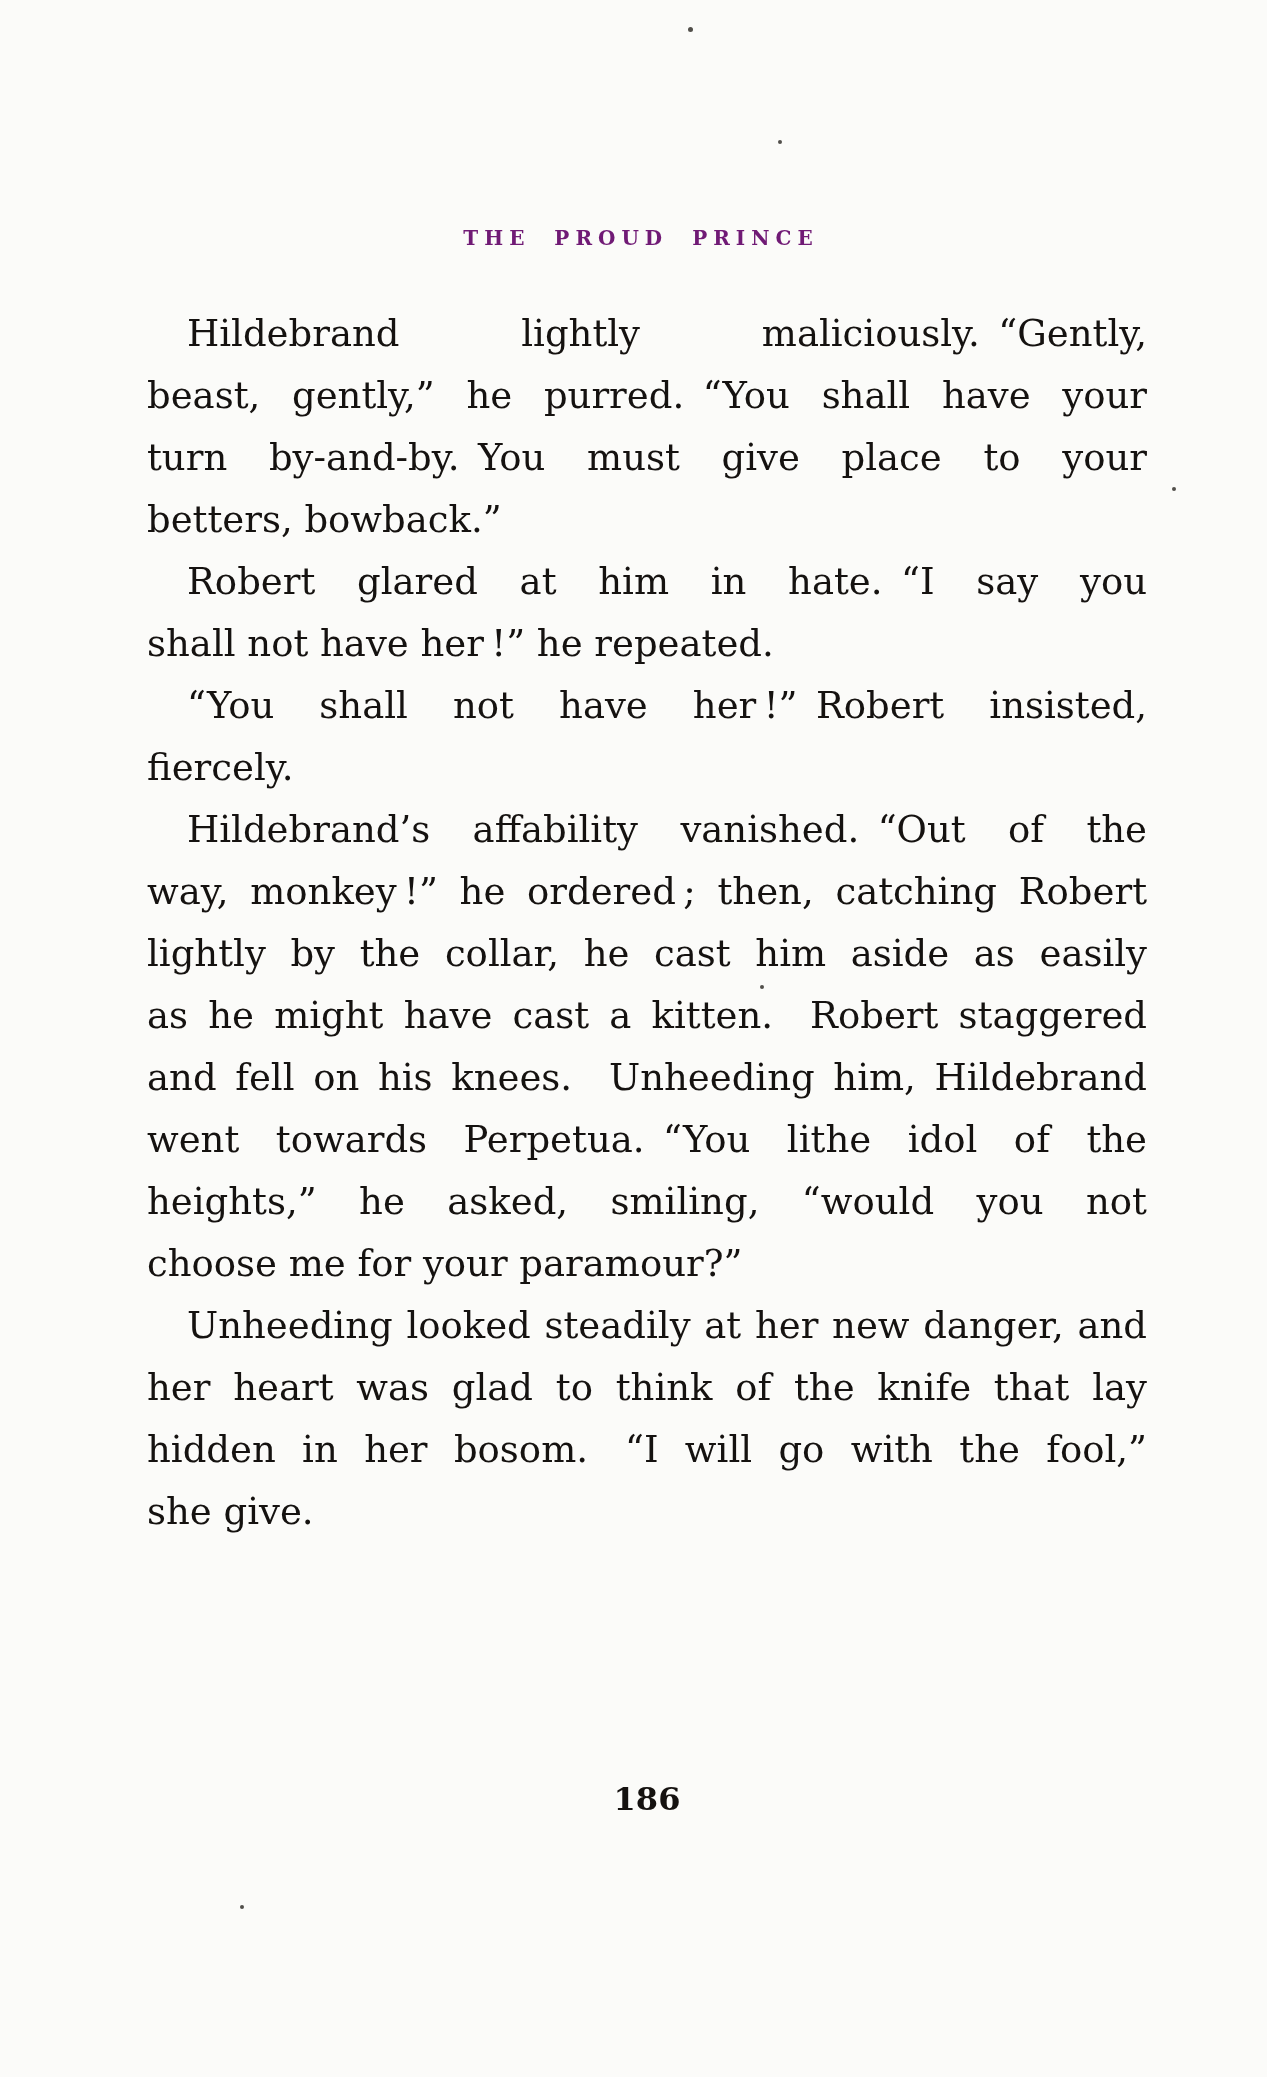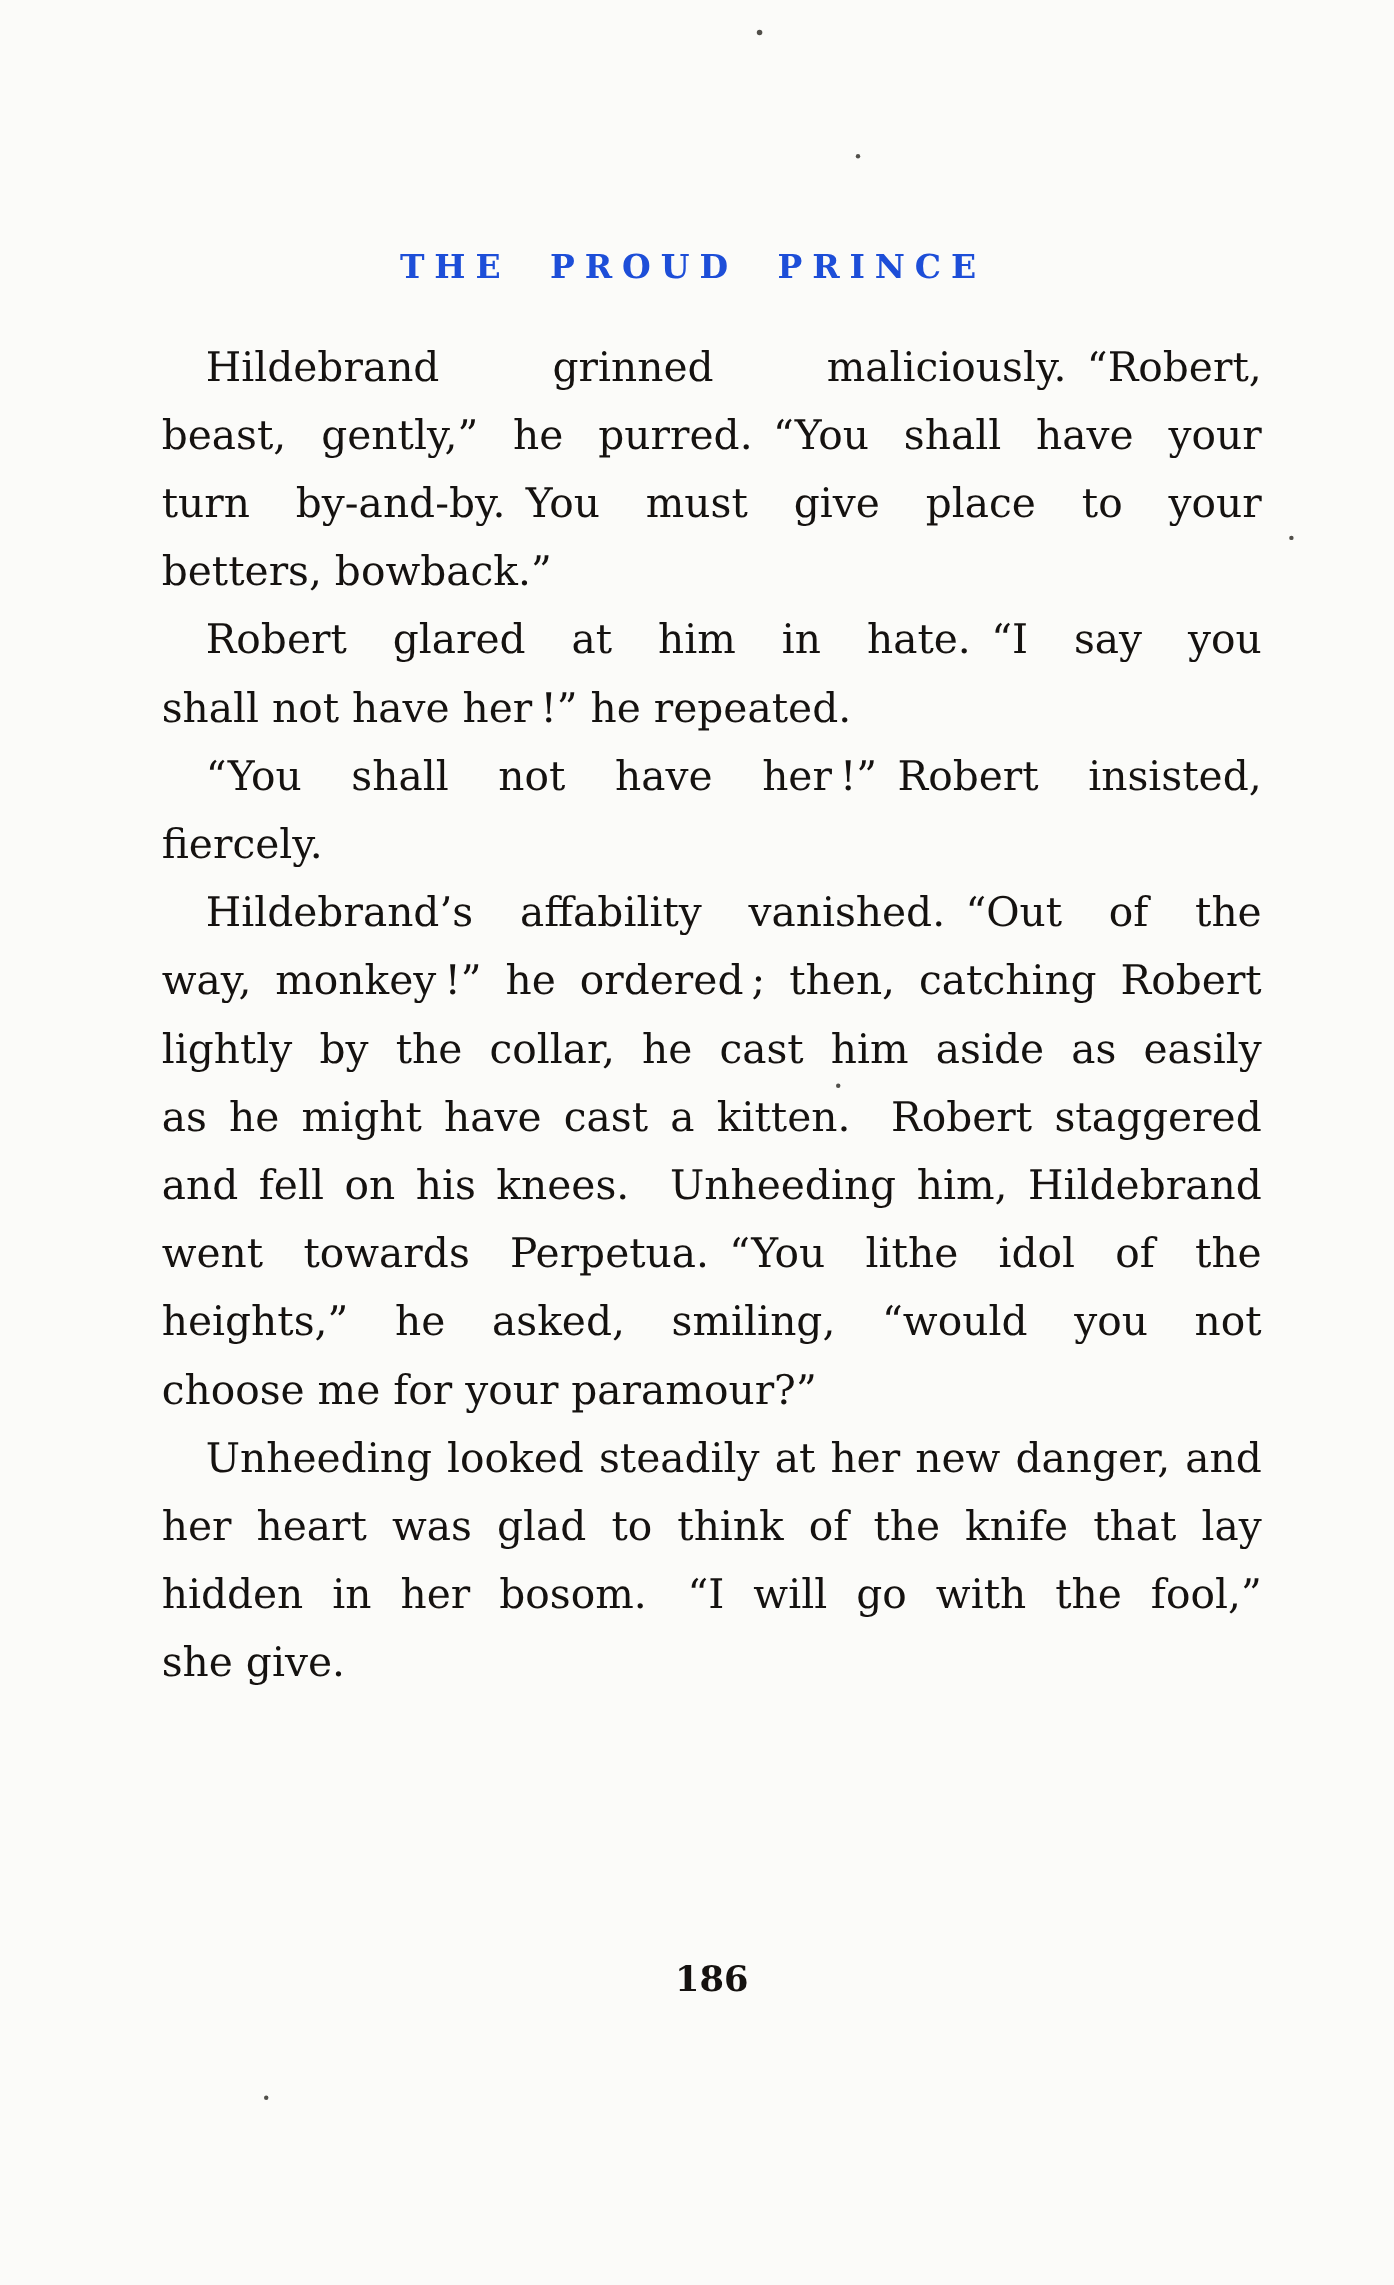--- a/index.html
+++ b/index.html
@@ -15,29 +15,29 @@
     color: #161310;
     overflow: hidden;
   }
   .page {
     position: absolute;
     inset: 0;
   }
   .running-head {
     position: absolute;
     top: 226px;
-    left: 130px;
+    left: 141px;
     width: 1000px;
     text-align: center;
-    font-size: 30px;
+    font-size: 20px;
     font-weight: bold;
     letter-spacing: 0.30em;
     word-spacing: 0.55em;
     white-space: nowrap;
-    color: #1d4ed8;
+    color: #701a75;
   }
   .body-text {
     position: absolute;
     top: 303px;
     left: 147px;
     width: 1000px;
     font-size: 37px;
     line-height: 62px;
     color: #151210;
   }
@@ -74,21 +74,21 @@
   }
 </style>
 </head>
 <body>
 
 <div class="page">
   <div class="running-head">THE PROUD PRINCE</div>
 
   <div class="body-text" id="body-text">
       <div class="para">
-        <div class="line para-first">Hildebrand grinned maliciously. “Robert,</div>
+        <div class="line para-first">Hildebrand lightly maliciously. “Gently,</div>
         <div class="line">beast, gently,” he purred. “You shall have your</div>
         <div class="line">turn by-and-by. You must give place to your</div>
         <div class="line para-last">betters, bowback.”</div>
       </div>
       <div class="para">
         <div class="line para-first">Robert glared at him in hate. “I say you</div>
         <div class="line para-last">shall not have her !” he repeated.</div>
       </div>
       <div class="para">
         <div class="line para-first">“You shall not have her !” Robert insisted,</div>

